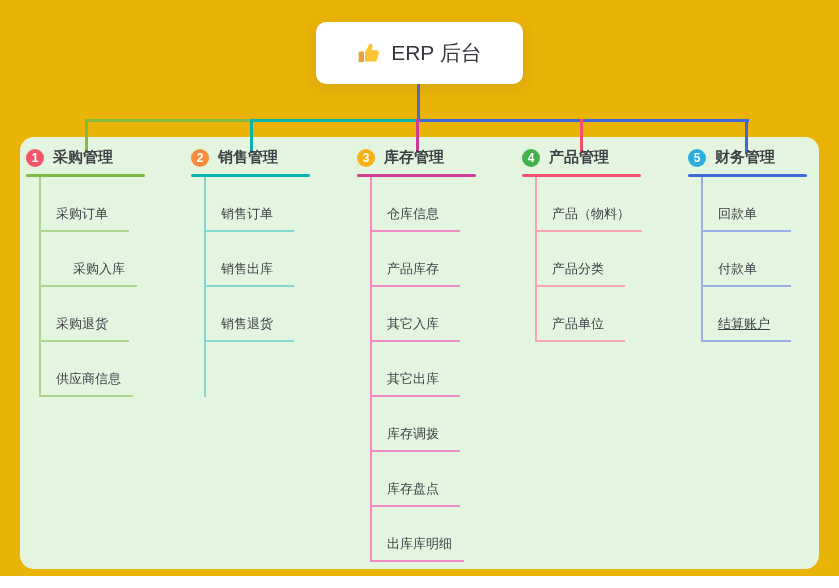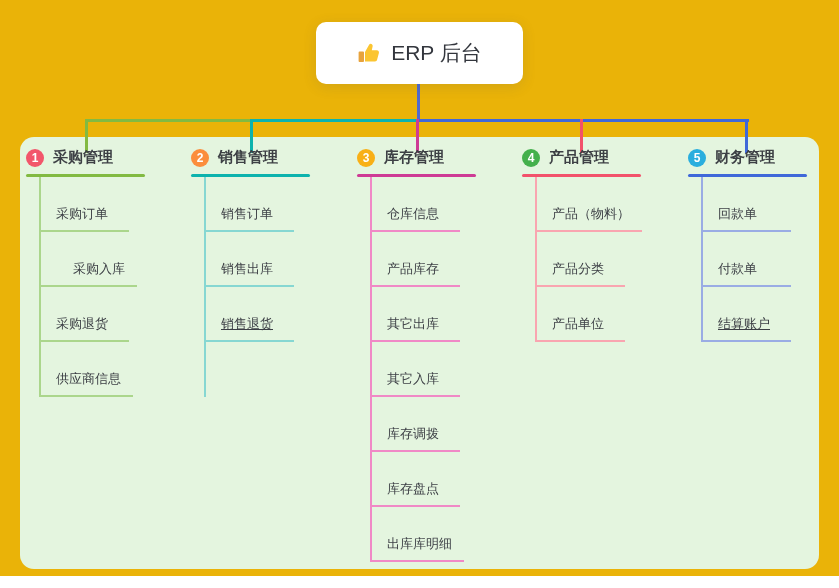--- a/index.html
+++ b/index.html
@@ -131,35 +131,35 @@
       <div class="branch-col" style="left: 191px;">
         <div class="branch-header">
           <span class="badge" style="background: rgb(251, 142, 61);">2</span>
           <span class="branch-title">销售管理</span>
         </div>
         <div class="branch-underline" style="background: rgb(12, 179, 173);"></div>
         <div class="children">
           <div class="spine" style="background: rgb(134, 215, 210); height: 220px;"></div>
           <div class="child" style="border-bottom-color: rgb(134, 215, 210);">销售订单</div>
           <div class="child" style="border-bottom-color: rgb(134, 215, 210);">销售出库</div>
-          <div class="child" style="border-bottom-color: rgb(134, 215, 210); text-decoration: underline;">销售退货</div>
+          <div class="child" style="border-bottom-color: rgb(134, 215, 210);">销售退货</div>
         </div>
       </div>
       <div class="branch-col" style="left: 357px;">
         <div class="branch-header">
           <span class="badge" style="background: rgb(248, 176, 22);">3</span>
           <span class="branch-title">库存管理</span>
         </div>
         <div class="branch-underline" style="background: rgb(206, 59, 149);"></div>
         <div class="children">
           <div class="spine" style="background: rgb(240, 137, 198); height: 385px;"></div>
           <div class="child" style="border-bottom-color: rgb(240, 137, 198);">仓库信息</div>
           <div class="child" style="border-bottom-color: rgb(240, 137, 198);">产品库存</div>
+          <div class="child" style="border-bottom-color: rgb(240, 137, 198);">其它入库</div>
           <div class="child" style="border-bottom-color: rgb(240, 137, 198);">其它出库</div>
-          <div class="child" style="border-bottom-color: rgb(240, 137, 198);">其它入库</div>
           <div class="child" style="border-bottom-color: rgb(240, 137, 198);">库存调拨</div>
           <div class="child" style="border-bottom-color: rgb(240, 137, 198);">库存盘点</div>
           <div class="child" style="border-bottom-color: rgb(240, 137, 198);">出库库明细</div>
         </div>
       </div>
       <div class="branch-col" style="left: 522px;">
         <div class="branch-header">
           <span class="badge" style="background: rgb(68, 176, 76);">4</span>
           <span class="branch-title">产品管理</span>
         </div>

